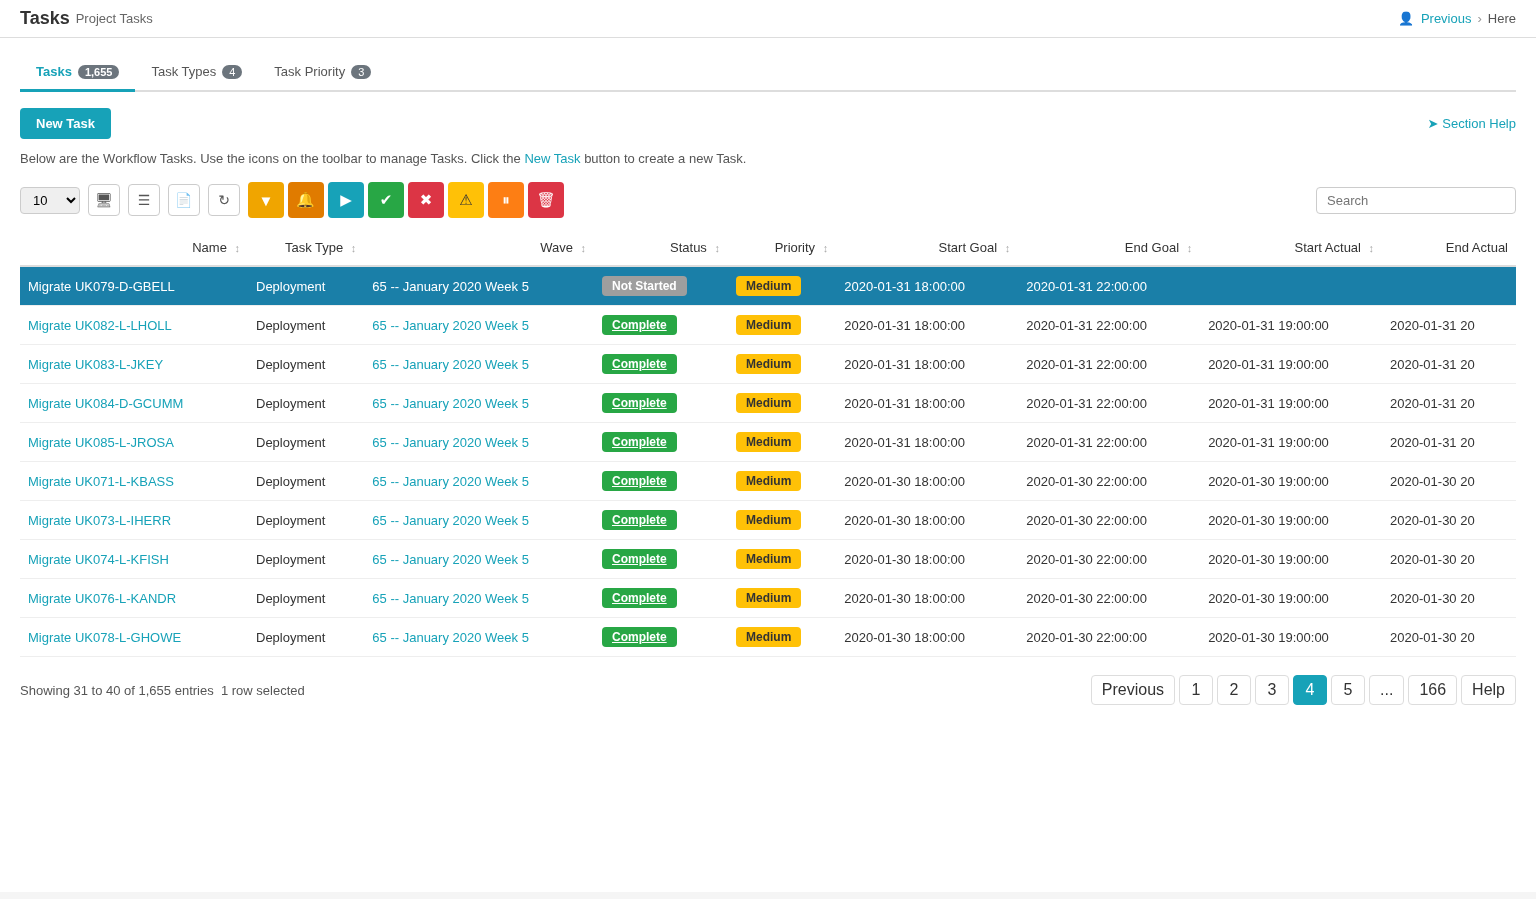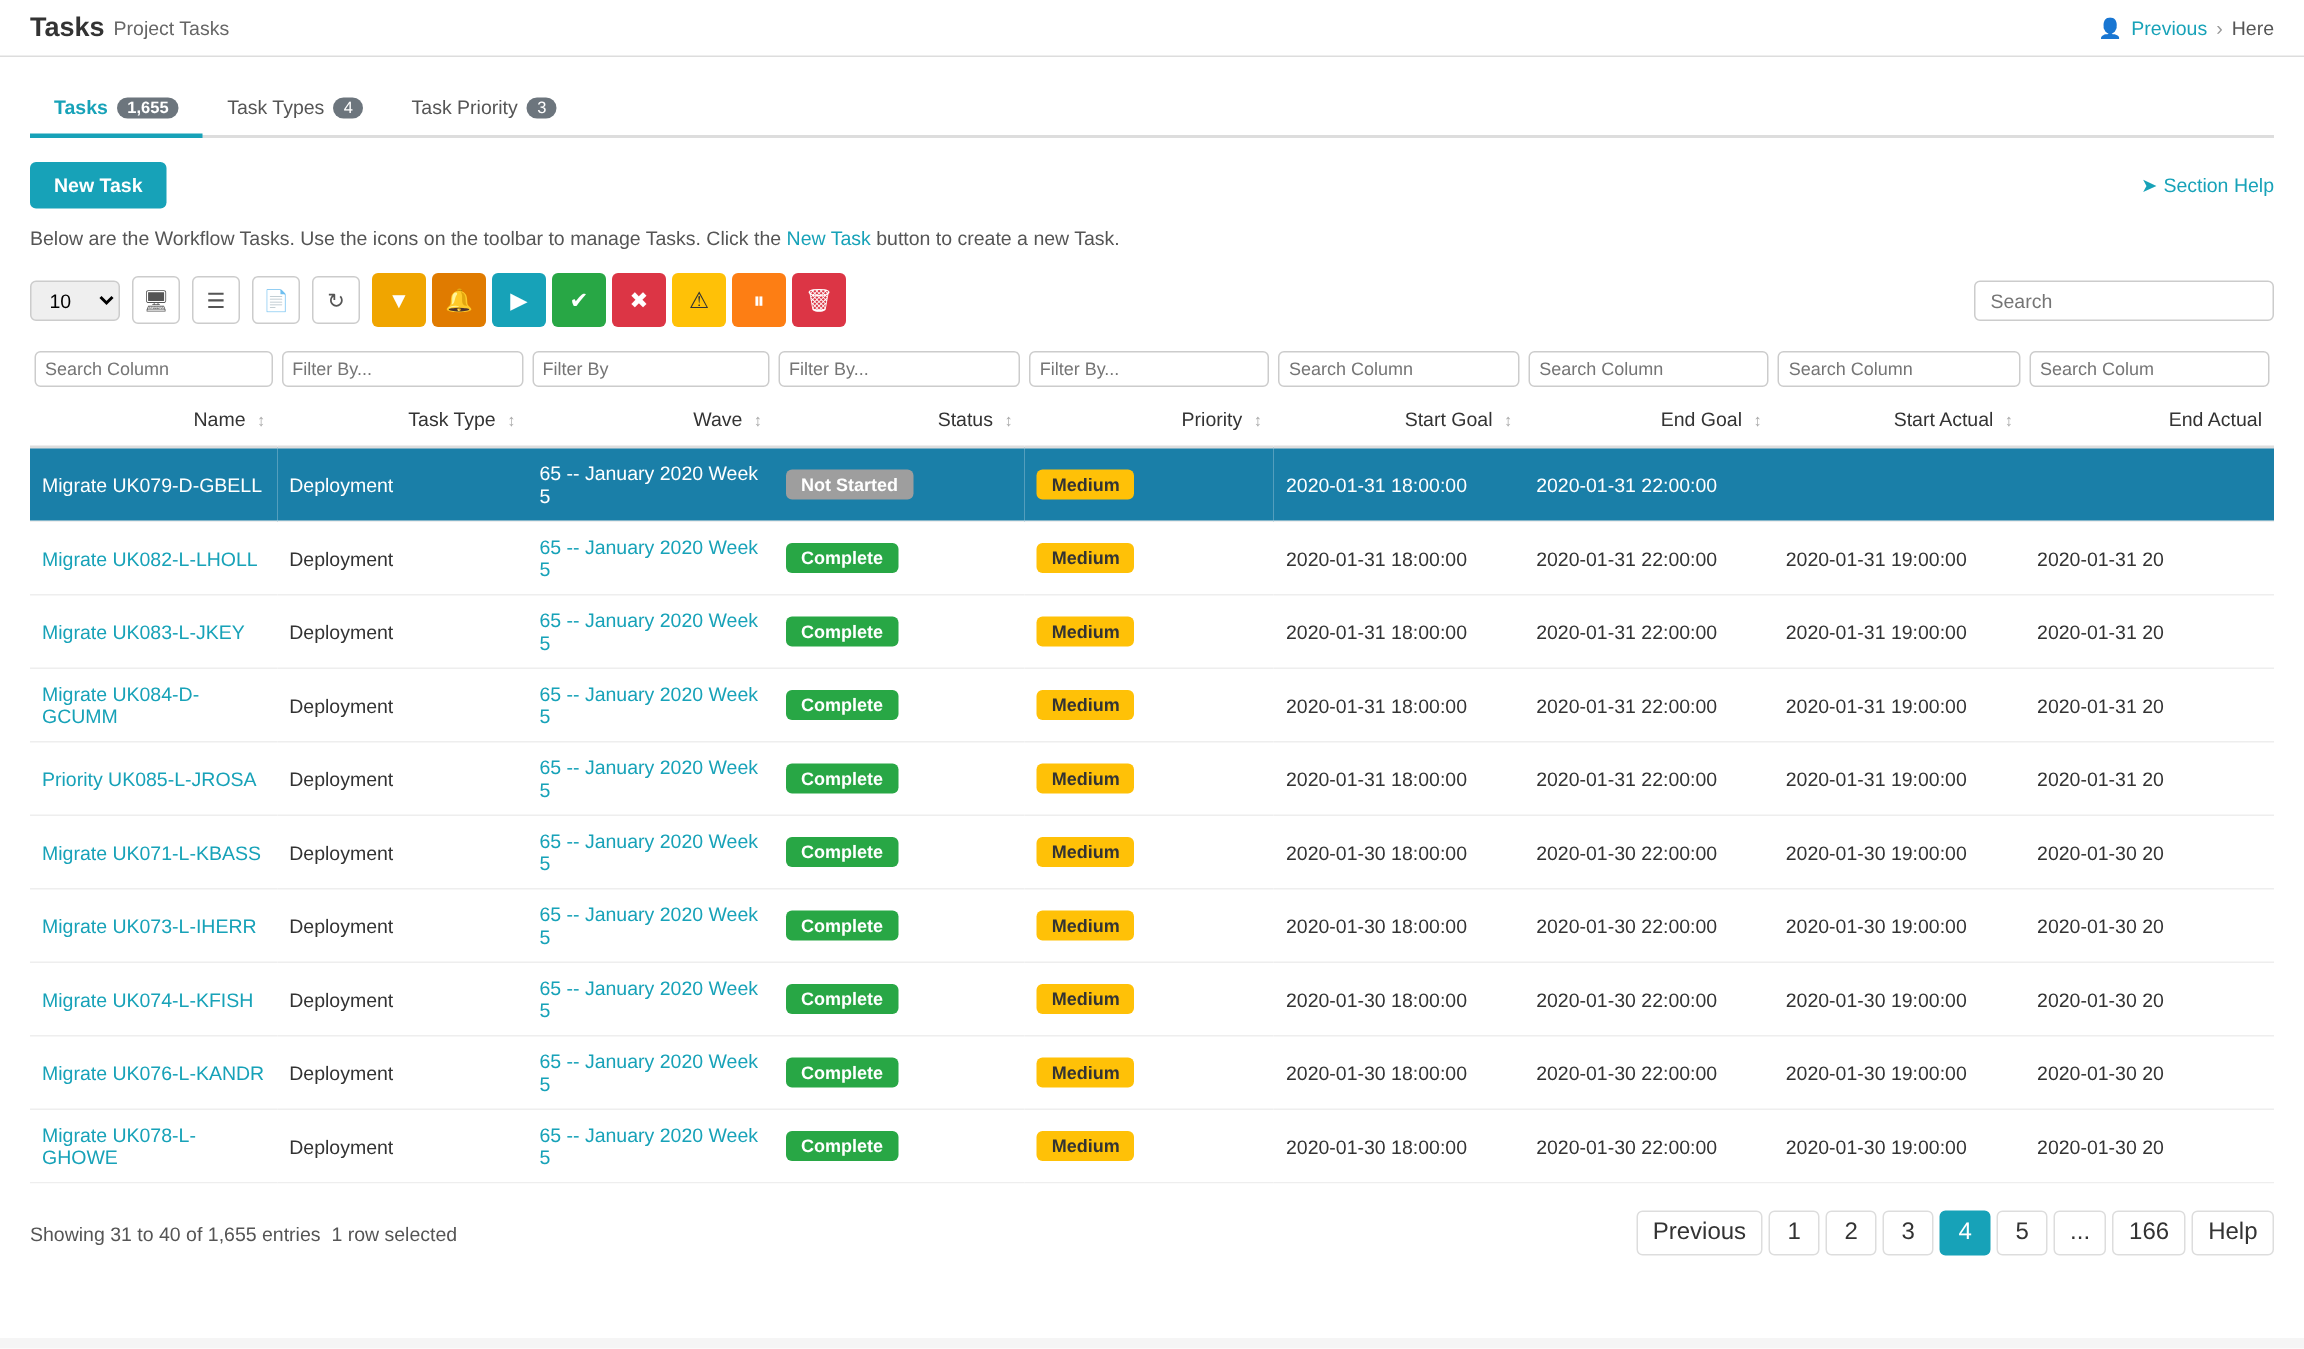--- a/index.html
+++ b/index.html
@@ -54,21 +54,21 @@
     thead tr.header-row th .sort-icon { color: #aaa; font-size: 11px; margin-left: 4px; }
 
     tbody tr { border-bottom: 1px solid #eee; }
     tbody tr.selected { background: #1a7fa8; color: #fff; }
     tbody tr.selected td { color: #fff; }
     tbody tr.selected td a { color: #fff; }
     tbody td { padding: 9px 8px; vertical-align: middle; }
     tbody td a { color: #17a2b8; text-decoration: none; }
 
     .badge { display: inline-block; padding: 3px 10px; border-radius: 4px; font-size: 12px; font-weight: 600; color: #fff; }
-    .badge-complete { background: #28a745; }
+    .badge-complete { background: #28a745; text-decoration: underline; }
     .badge-not-started { background: #9e9e9e; }
     .badge-medium { background: #ffc107; color: #333; }
 
     
     .table-footer { display: flex; align-items: center; justify-content: space-between; margin-top: 10px; padding: 8px 0; }
     .showing-text { font-size: 13px; color: #555; }
     .pagination { display: flex; align-items: center; gap: 4px; }
     .page-btn { border: 1px solid #ddd; border-radius: 4px; padding: 5px 10px; background: #fff; cursor: pointer; font-size: 16px; color: #333; min-width: 34px; text-align: center; }
     .page-btn.active { background: #17a2b8; color: #fff; border-color: #17a2b8; }
   </style>
@@ -139,31 +139,20 @@
       </div>
 
     <div class="search-right">
       <input class="search-input" type="text" placeholder="Search" style="">
     </div>
   </div>
 
   <div class="table-wrapper">
     <table>
       <thead>
-        <tr class="filter-row" id="filter-row">
-            <td><input type="text" placeholder="Search Column" style=""></td>
-            <td><input type="text" placeholder="Filter By..." style=""></td>
-            <td><input type="text" placeholder="Filter By" style=""></td>
-            <td><input type="text" placeholder="Filter By..." style=""></td>
-            <td><input type="text" placeholder="Filter By..." style=""></td>
-            <td><input type="text" placeholder="Search Column" style=""></td>
-            <td><input type="text" placeholder="Search Column" style=""></td>
-            <td><input type="text" placeholder="Search Column" style=""></td>
-            <td><input type="text" placeholder="Search Colum" style=""></td>
-          </tr>
         <tr class="header-row" id="header-row">
             <th>Name <span class="sort-icon">↕</span></th>
             <th>Task Type <span class="sort-icon">↕</span></th>
             <th>Wave <span class="sort-icon">↕</span></th>
             <th>Status <span class="sort-icon">↕</span></th>
             <th>Priority <span class="sort-icon">↕</span></th>
             <th>Start Goal <span class="sort-icon">↕</span></th>
             <th>End Goal <span class="sort-icon">↕</span></th>
             <th>Start Actual <span class="sort-icon">↕</span></th>
             <th>End Actual</th>
@@ -208,21 +197,21 @@
             <td><span>Deployment</span></td>
             <td><a href="#">65 -- January 2020 Week 5</a></td>
             <td><span class="badge badge-complete">Complete</span></td>
             <td><span class="badge badge-medium">Medium</span></td>
             <td><span>2020-01-31 18:00:00</span></td>
             <td><span>2020-01-31 22:00:00</span></td>
             <td><span>2020-01-31 19:00:00</span></td>
             <td><span>2020-01-31 20</span></td>
           </tr>
           <tr>
-            <td><a href="#">Priority UK085-L-JROSA</a></td>
+            <td><a href="#">Migrate UK085-L-JROSA</a></td>
             <td><span>Deployment</span></td>
             <td><a href="#">65 -- January 2020 Week 5</a></td>
             <td><span class="badge badge-complete">Complete</span></td>
             <td><span class="badge badge-medium">Medium</span></td>
             <td><span>2020-01-31 18:00:00</span></td>
             <td><span>2020-01-31 22:00:00</span></td>
             <td><span>2020-01-31 19:00:00</span></td>
             <td><span>2020-01-31 20</span></td>
           </tr>
           <tr>

